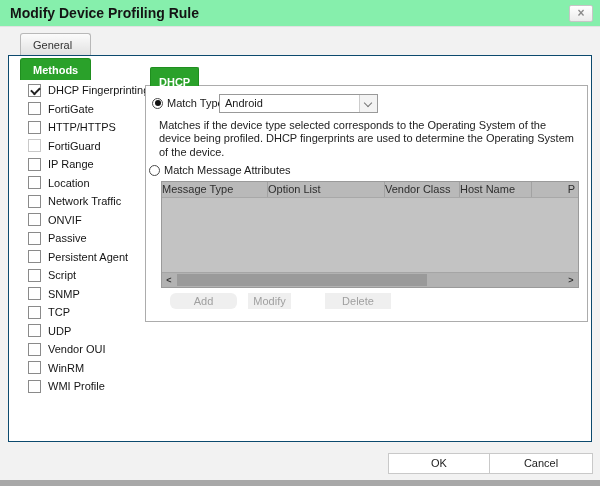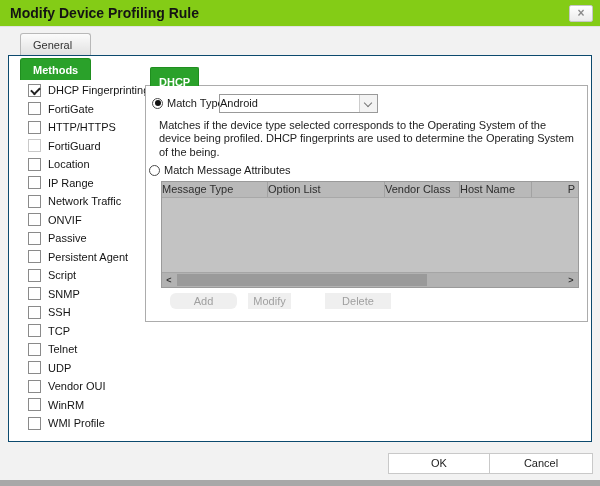--- a/index.html
+++ b/index.html
@@ -1,20 +1,20 @@
 <!DOCTYPE html>
 <html><head>
 <meta charset="utf-8">
 <style>
   html,body{margin:0;padding:0;}
   .stage{position:relative;width:600px;height:486px;background:#f2f2f2;
          font-family:"Liberation Sans","DejaVu Sans",sans-serif;overflow:hidden;
          -webkit-font-smoothing:antialiased;}
   
-  .titlebar{position:absolute;left:0;top:0;width:100%;height:27px;background:#84cc16;
+  .titlebar{position:absolute;left:0;top:0;width:100%;height:27px;background:#86efac;
             border-bottom:1px solid #e2e2e2;box-sizing:border-box;}
   .title{position:absolute;left:10px;top:5px;font-size:14px;font-weight:bold;color:#141414;}
   .close-btn{position:absolute;right:7px;top:5px;width:24px;height:17px;box-sizing:border-box;
              border:1px solid #c6c6c6;border-radius:2px;background:linear-gradient(#ffffff,#ebebeb);
              color:#8a8a8a;font-size:12px;font-weight:bold;text-align:center;line-height:15px;cursor:pointer;}
   
   .tabs{position:absolute;left:20px;top:33px;display:flex;gap:3px;z-index:3;flex-direction:column;}
   .tab{height:22px;line-height:22px;padding:0 12px;font-size:11px;color:#333;box-sizing:border-box;
        background:linear-gradient(#fbfbfb,#e1e1e1);border:1px solid #b8b8b8;border-bottom:none;
        border-radius:3px 3px 0 0;cursor:pointer;}
@@ -38,21 +38,21 @@
              background:#2aa12a;border:1px solid #1f8e1f;border-bottom:none;border-radius:2px 2px 0 0;
              color:#fff;font-size:11px;font-weight:bold;box-sizing:border-box;}
   .radio-row{position:absolute;display:flex;align-items:center;cursor:pointer;}
   .radio{width:11px;height:11px;box-sizing:border-box;border:1px solid #4a4a4a;border-radius:50%;
          background:#fff;margin-right:4px;position:relative;flex:0 0 11px;}
   .radio.sel::after{content:"";position:absolute;left:1.5px;top:1.5px;width:6px;height:6px;
                     border-radius:50%;background:#111;}
   .radio-label{font-size:11px;color:#1a1a1a;white-space:nowrap;}
   .dropdown{position:absolute;left:73px;top:8px;width:159px;height:19px;box-sizing:border-box;
             border:1px solid #999;background:#fff;font-size:11px;color:#1a1a1a;line-height:17px;
-            cursor:pointer;}
+            padding-left:5px;cursor:pointer;}
   .dd-box{position:absolute;right:0;top:0;width:17px;height:17px;background:#f3f3f3;
           border-left:1px solid #ccc;}
   .dd-chev{position:absolute;left:5px;top:5px;width:5px;height:5px;border-right:1px solid #777;
            border-bottom:1px solid #777;transform:rotate(45deg);}
   .desc{position:absolute;left:13px;top:33px;font-size:11px;color:#222;line-height:13.4px;}
   .desc div{white-space:nowrap;}
   
   .attr-table{position:absolute;left:15px;top:95px;width:418px;height:107px;box-sizing:border-box;
               border:1px solid #9a9a9a;background:#c3c3c3;}
   .thead{display:flex;height:16px;background:#b9b9b9;border-bottom:1px solid #a8a8a8;box-sizing:border-box;}
@@ -114,28 +114,28 @@
       <div class="m-row">
           <span class="cb"></span>
           <span class="m-label">HTTP/HTTPS</span>
         </div>
       <div class="m-row">
           <span class="cb dis"></span>
           <span class="m-label">FortiGuard</span>
         </div>
       <div class="m-row">
           <span class="cb"></span>
+          <span class="m-label">IP Range</span>
+        </div>
+      <div class="m-row">
+          <span class="cb"></span>
           <span class="m-label">Location</span>
         </div>
       <div class="m-row">
           <span class="cb"></span>
-          <span class="m-label">IP Range</span>
-        </div>
-      <div class="m-row">
-          <span class="cb"></span>
           <span class="m-label">Network Traffic</span>
         </div>
       <div class="m-row">
           <span class="cb"></span>
           <span class="m-label">ONVIF</span>
         </div>
       <div class="m-row">
           <span class="cb"></span>
           <span class="m-label">Passive</span>
         </div>
@@ -146,29 +146,21 @@
       <div class="m-row">
           <span class="cb"></span>
           <span class="m-label">Script</span>
         </div>
       <div class="m-row">
           <span class="cb"></span>
           <span class="m-label">SNMP</span>
         </div>
       <div class="m-row">
           <span class="cb"></span>
-          <span class="m-label">SSH</span>
-        </div>
-      <div class="m-row">
-          <span class="cb"></span>
           <span class="m-label">TCP</span>
-        </div>
-      <div class="m-row">
-          <span class="cb"></span>
-          <span class="m-label">Telnet</span>
         </div>
       <div class="m-row">
           <span class="cb"></span>
           <span class="m-label">UDP</span>
         </div>
       <div class="m-row">
           <span class="cb"></span>
           <span class="m-label">Vendor OUI</span>
         </div>
       <div class="m-row">
@@ -192,21 +184,21 @@
       <div class="dropdown">
         <span>Android</span>
         <span class="dd-box">
             <span class="dd-chev"></span>
           </span>
       </div>
 
       <div class="desc">
         <div>Matches if the device type selected corresponds to the Operating System of the</div>
         <div>device being profiled. DHCP fingerprints are used to determine the Operating System</div>
-        <div>of the being.</div>
+        <div>of the device.</div>
       </div>
 
       <div class="radio-row" style="left:3px;top:78px;">
         <span class="radio"></span>
         <span class="radio-label">Match Message Attributes</span>
       </div>
 
       <div class="attr-table">
         <div class="thead">
           <div class="th c0">Message Type</div>

